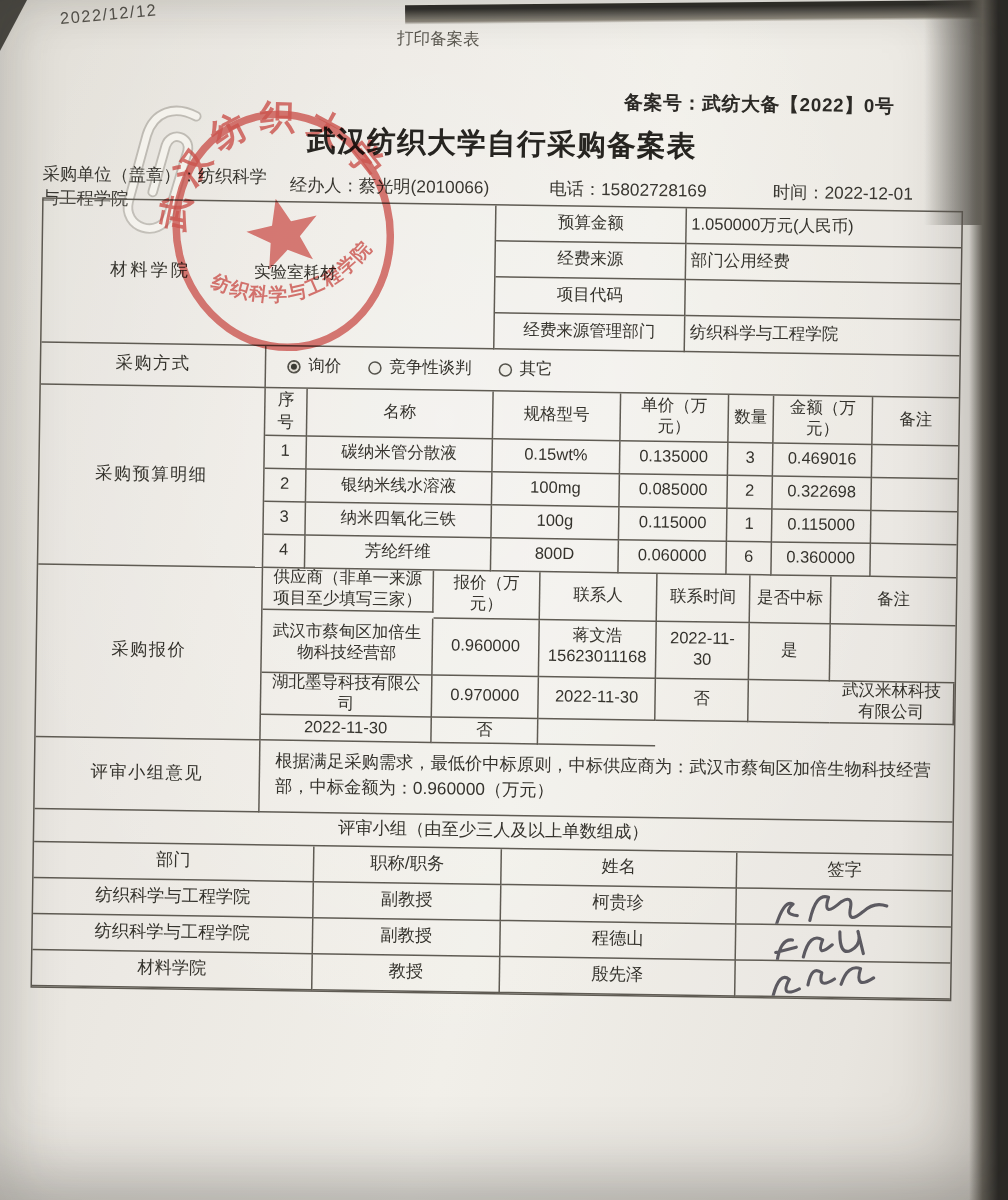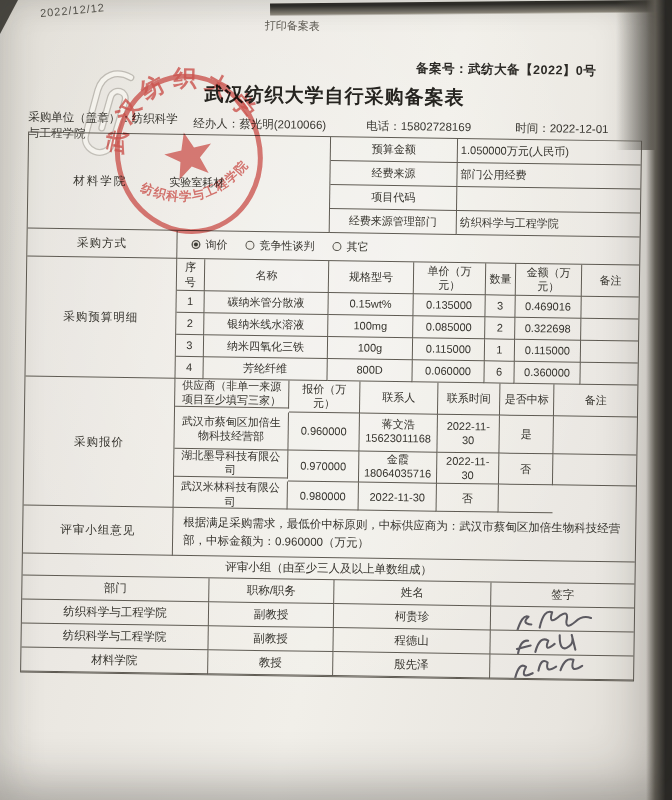--- a/index.html
+++ b/index.html
@@ -223,29 +223,25 @@
       <div class="cell">0.960000</div>
       <div class="cell two-line">
           <span><span>蒋文浩</span><br><span>15623011168</span></span>
         </div>
       <div class="cell">2022-11-30</div>
       <div class="cell">是</div>
       <div class="cell last"></div>
 
       <div class="cell" style="height:28px">湖北墨导科技有限公司</div>
       <div class="cell">0.970000</div>
-      <div class="cell two-line">
-          <span><span>金霞</span><br><span>18064035716</span></span>
-        </div>
       <div class="cell">2022-11-30</div>
       <div class="cell">否</div>
       <div class="cell last"></div>
 
       <div class="cell" style="height:28px">武汉米林科技有限公司</div>
-      <div class="cell">0.980000</div>
       <div class="cell">2022-11-30</div>
       <div class="cell">否</div>
       <div class="cell last"></div>
     </div>
 
     <div id="secE" class="grid">
       <div class="cell lbl">评审小组意见</div>
       <div id="opinion-text" class="cell last">根据满足采购需求，最低价中标原则，中标供应商为：武汉市蔡甸区加倍生物科技经营部，中标金额为：0.960000（万元）</div>
     </div>
 

